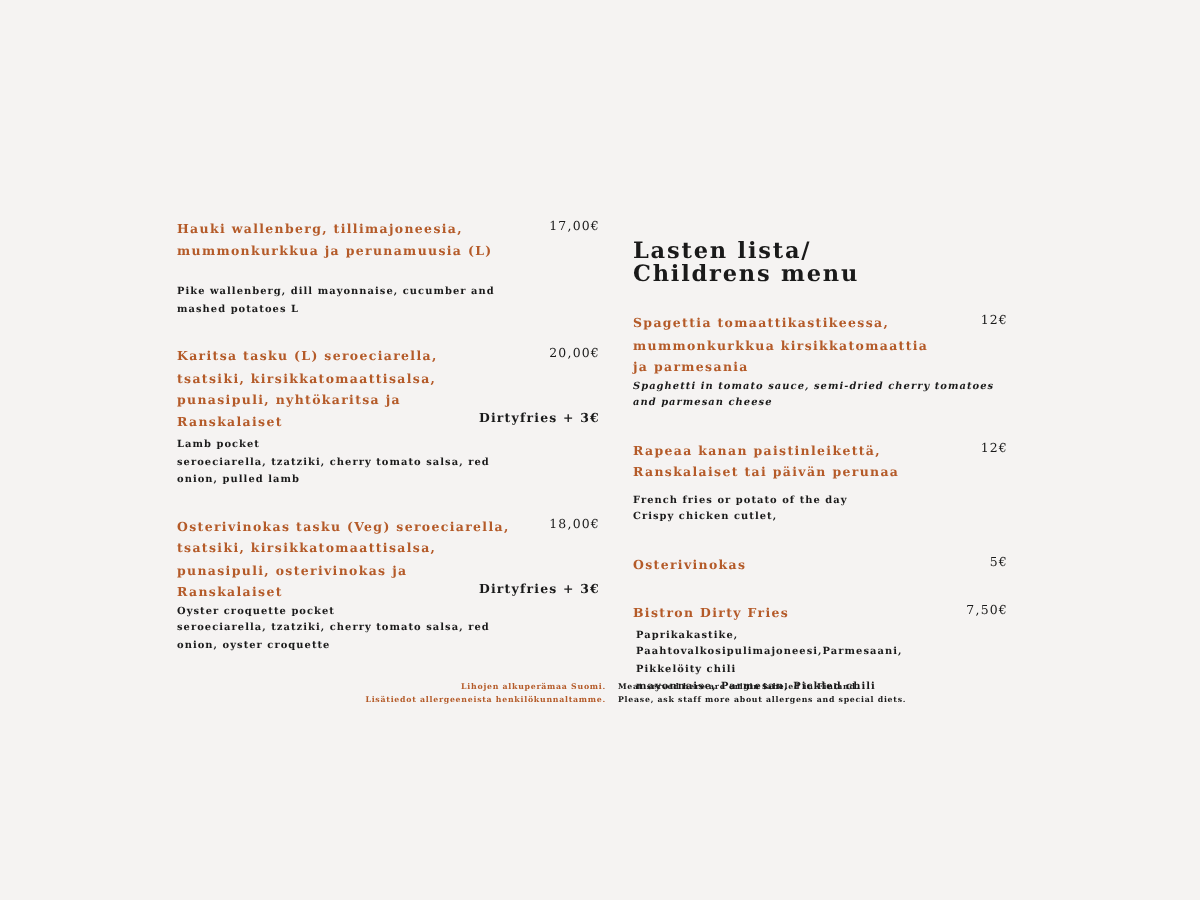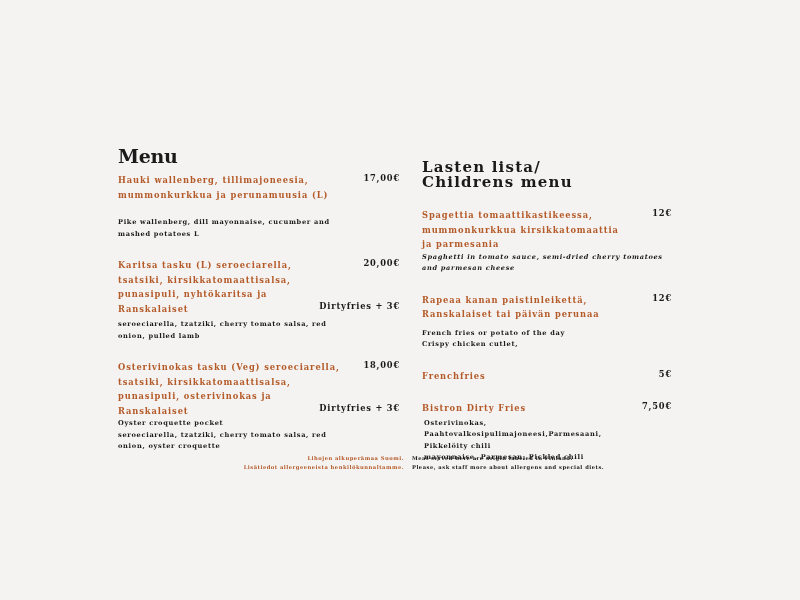--- a/index.html
+++ b/index.html
@@ -5,47 +5,47 @@
   html, body { margin:0; padding:0; }
   body { width:800px; height:600px; background:#f5f3f2; position:relative; overflow:hidden;
          font-family:"DejaVu Serif", serif; color:#1a1a1a; }
   .col { position:absolute; }
   .left { left:118px; top:145px; width:282px; }
   .right { left:422px; top:160px; width:250px; }
   .title { font-family:"DejaVu Serif", serif; font-weight:bold; font-size:19px; margin:0 0 6px 0; letter-spacing:-0.3px; }
   .rtitle { font-weight:bold; font-size:15px; line-height:15px; letter-spacing:1.2px; margin:0 0 18px 0; }
   .item { position:relative; }
   .name { color:#b45a28; font-weight:bold; font-size:8.3px; line-height:14.5px; letter-spacing:0.9px; padding-right:60px; }
-  .price { position:absolute; right:0; top:0; font-weight:bold; font-size:8.3px; letter-spacing:0.8px; }
+  .price { position:absolute; right:0; top:0; font-weight:normal; font-size:8.3px; letter-spacing:0.8px; }
   .extra { position:absolute; right:0; font-weight:bold; font-size:8.3px; letter-spacing:0.8px; }
   .desc { font-weight:bold; font-size:6.6px; line-height:11.5px; letter-spacing:0.7px; margin-top:3px; }
   .left .item { margin-bottom:18px; }
   .right .item { margin-bottom:18px; }
   .right .name { padding-right:40px; }
   .footer { position:absolute; top:454px; font-weight:bold; font-size:5.2px; line-height:8.5px; letter-spacing:0.5px; }
   .footer.fi { right:396px; text-align:right; color:#b45a28; }
   .footer.en { left:412px; color:#1a1a1a; }
 </style>
 </head>
 <body>
 
 <div class="col left">
-  <h1 class="title">Menu</h1>
 
   <div class="item">
     <div class="name">Hauki wallenberg, tillimajoneesia, mummonkurkkua ja perunamuusia (L)</div>
     <div class="price">17,00€</div>
     <div class="desc" style="padding-right:40px;margin-top:15px;">Pike wallenberg, dill mayonnaise, cucumber and mashed potatoes L</div>
   </div>
 
   <div class="item">
     <div class="name">Karitsa tasku (L) seroeciarella, tsatsiki, kirsikkatomaattisalsa, punasipuli, nyhtökaritsa ja Ranskalaiset</div>
     <div class="price">20,00€</div>
     <div class="extra" style="top:43px;">Dirtyfries + 3€</div>
     <div class="desc" style="padding-right:60px;">
+      <div>Lamb pocket</div>
       <div>seroeciarella, tzatziki, cherry tomato salsa, red onion, pulled lamb</div>
     </div>
   </div>
 
   <div class="item">
     <div class="name">Osterivinokas tasku (Veg) seroeciarella, tsatsiki, kirsikkatomaattisalsa, punasipuli, osterivinokas ja Ranskalaiset</div>
     <div class="price">18,00€</div>
     <div class="extra" style="top:43px;">Dirtyfries + 3€</div>
     <div class="desc" style="margin-top:0;padding-right:60px;">
       <div>Oyster croquette pocket</div>
@@ -69,29 +69,29 @@
   <div class="item">
     <div class="name">Rapeaa kanan paistinleikettä, Ranskalaiset tai päivän perunaa</div>
     <div class="price">12€</div>
     <div class="desc" style="margin-top:6px;">
       <div>French fries or potato of the day</div>
       <div>Crispy chicken cutlet,</div>
     </div>
   </div>
 
   <div class="item">
-    <div class="name">Frenchfries</div>
+    <div class="name">Osterivinokas</div>
     <div class="price">5€</div>
   </div>
 
   <div class="item">
     <div class="name">Bistron Dirty Fries</div>
     <div class="price">7,50€</div>
     <div class="desc" style="margin-top:2px;padding-left:2px;">
-      <div>Osterivinokas,</div>
+      <div>Paprikakastike,</div>
       <div>Paahtovalkosipulimajoneesi,Parmesaani,</div>
       <div>Pikkelöity chili</div>
       <div>mayonnaise, Parmesan, Pickled chili</div>
     </div>
   </div>
 </div>
 
 <div class="footer fi">
   <div>Lihojen alkuperämaa Suomi.</div>
   <div>Lisätiedot allergeeneista henkilökunnaltamme.</div>

